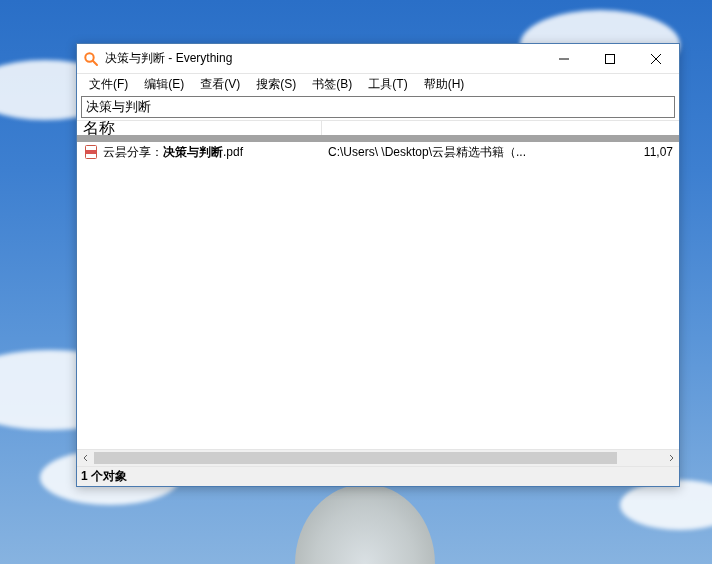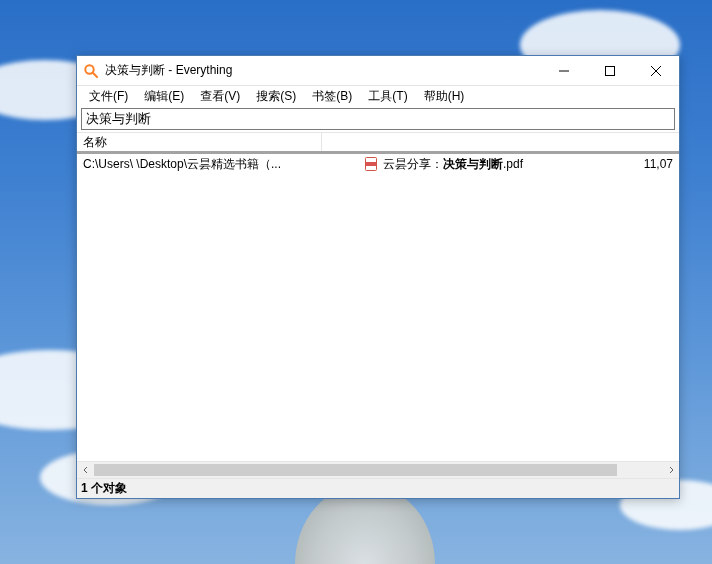--- a/index.html
+++ b/index.html
@@ -14,21 +14,21 @@
   
   .cloud { position: absolute; background: rgba(255,255,255,0.85); border-radius: 50%; filter: blur(2px); }
   .c1 { width: 160px; height: 70px; top: 10px; left: 520px; }
   .c2 { width: 120px; height: 50px; top: 480px; left: 620px; }
   .c3 { width: 200px; height: 80px; top: 350px; left: -50px; }
   .c4 { width: 140px; height: 55px; top: 450px; left: 40px; }
   .c5 { width: 150px; height: 60px; top: 60px; left: -30px; }
 
   .window {
     position: absolute;
-    left: 76px; top: 55px;
+    left: 76px; top: 43px;
     width: 604px; height: 444px;
     background: #fff;
     border: 1px solid #4a7ab0;
     display: flex; flex-direction: column;
     box-shadow: 0 2px 10px rgba(0,0,0,0.25);
   }
 
   .titlebar {
     height: 30px;
     display: flex; align-items: center;
@@ -59,22 +59,22 @@
     padding: 2px 4px;
     font-size: 13px;
     font-family: inherit;
     outline: none;
   }
 
   .headers {
     height: 22px;
     display: flex;
     border-top: 1px solid #e5e5e5;
-    border-bottom: 3px solid #a3a3a3;
-    font-size: 12px;
+    border-bottom: 7px solid #a3a3a3;
+    font-size: 16px;
     color: #000;
     background: #fff;
   }
   .hcol {
     display: flex; align-items: center;
     padding: 0 6px;
     border-right: 1px solid #e5e5e5;
     overflow: hidden; white-space: nowrap;
   }
   .col-name { width: 245px; }
@@ -180,32 +180,32 @@
     <input class="search-input" type="text" value="决策与判断" style="">
   </div>
 
   <div class="headers">
     <div class="hcol col-name">名称</div>
     <div class="hcol col-size"></div>
   </div>
 
   <div class="results">
     <div class="row">
-      <div class="cell col-path">C:\Users\        \Desktop\云昙精选书籍（...</div>
       <div class="cell col-name">
         <span class="pdf-icon">
           <svg viewBox="0 0 16 16">
               <rect x="2.5" y="1.5" width="11" height="13" rx="1" fill="#fff" stroke="#c54" stroke-width="1"></rect>
               <rect x="2.5" y="6" width="11" height="4" fill="#d9534f"></rect>
             </svg>
         </span>
         <span>
           <span class="filename-regular">云昙分享：</span><span class="filename-bold">决策与判断</span><span class="filename-regular">.pdf</span>
         </span>
       </div>
+      <div class="cell col-path">C:\Users\        \Desktop\云昙精选书籍（...</div>
       <div class="cell col-size">11,07</div>
     </div>
   </div>
 
   <div class="hscroll">
     <button class="hs-btn">
       <svg width="8" height="8" viewBox="0 0 8 8">
           <polyline points="5,1 2,4 5,7" fill="none" stroke="#606060" stroke-width="1"></polyline>
         </svg>
     </button>

